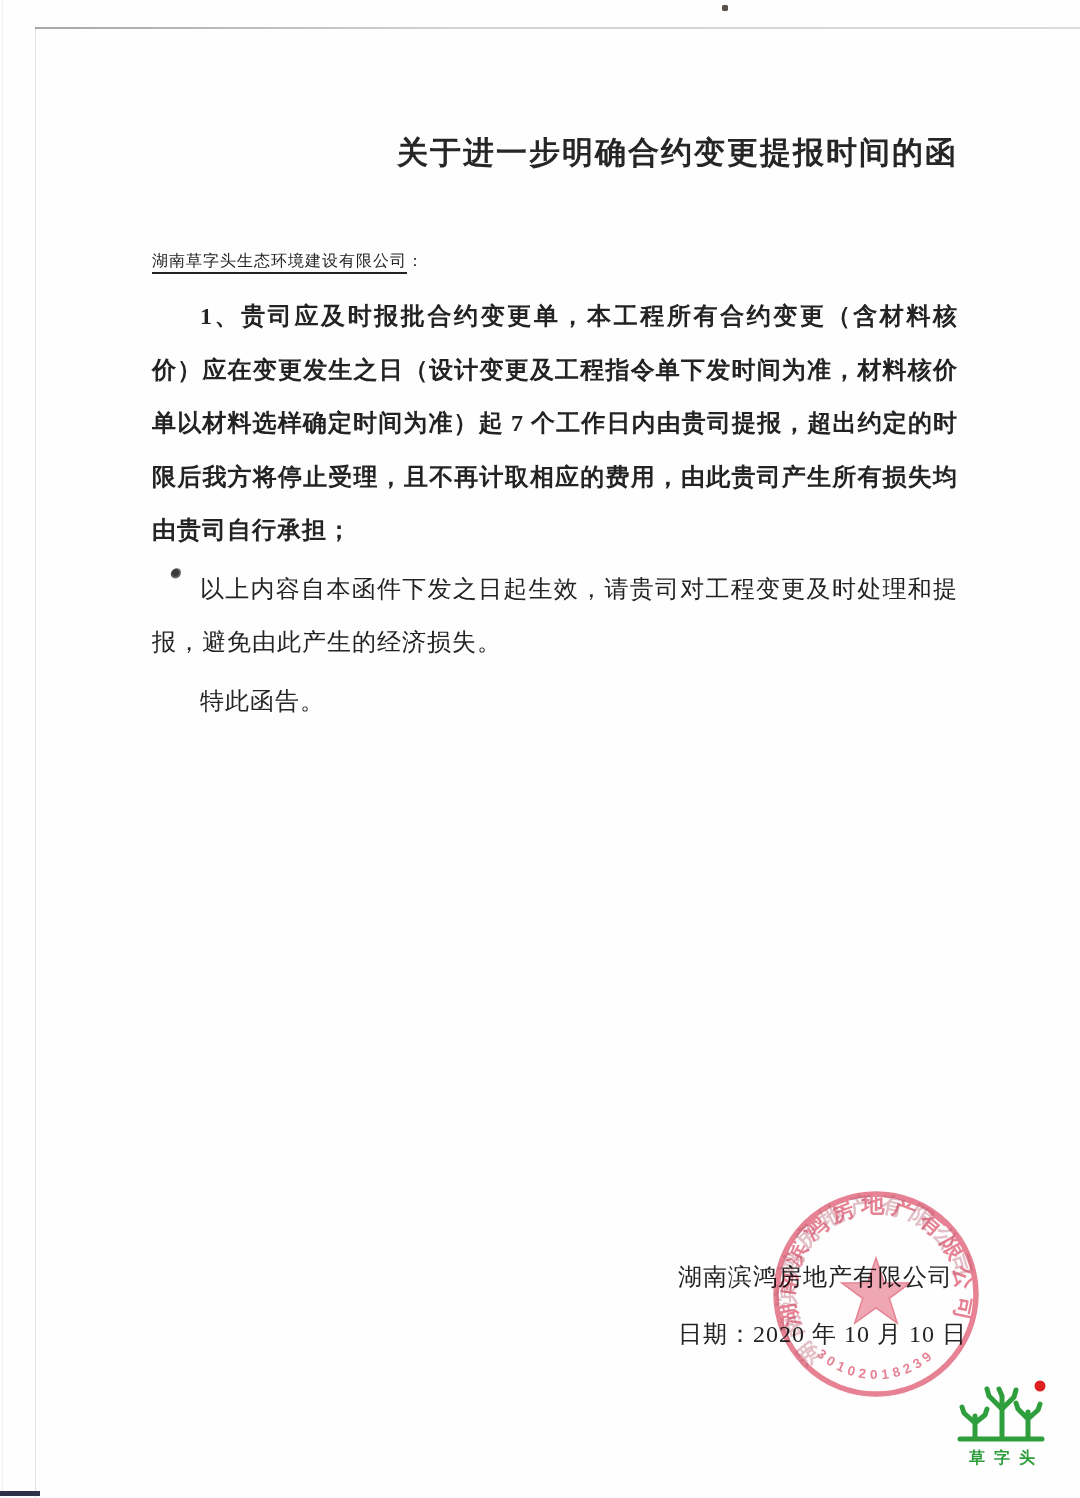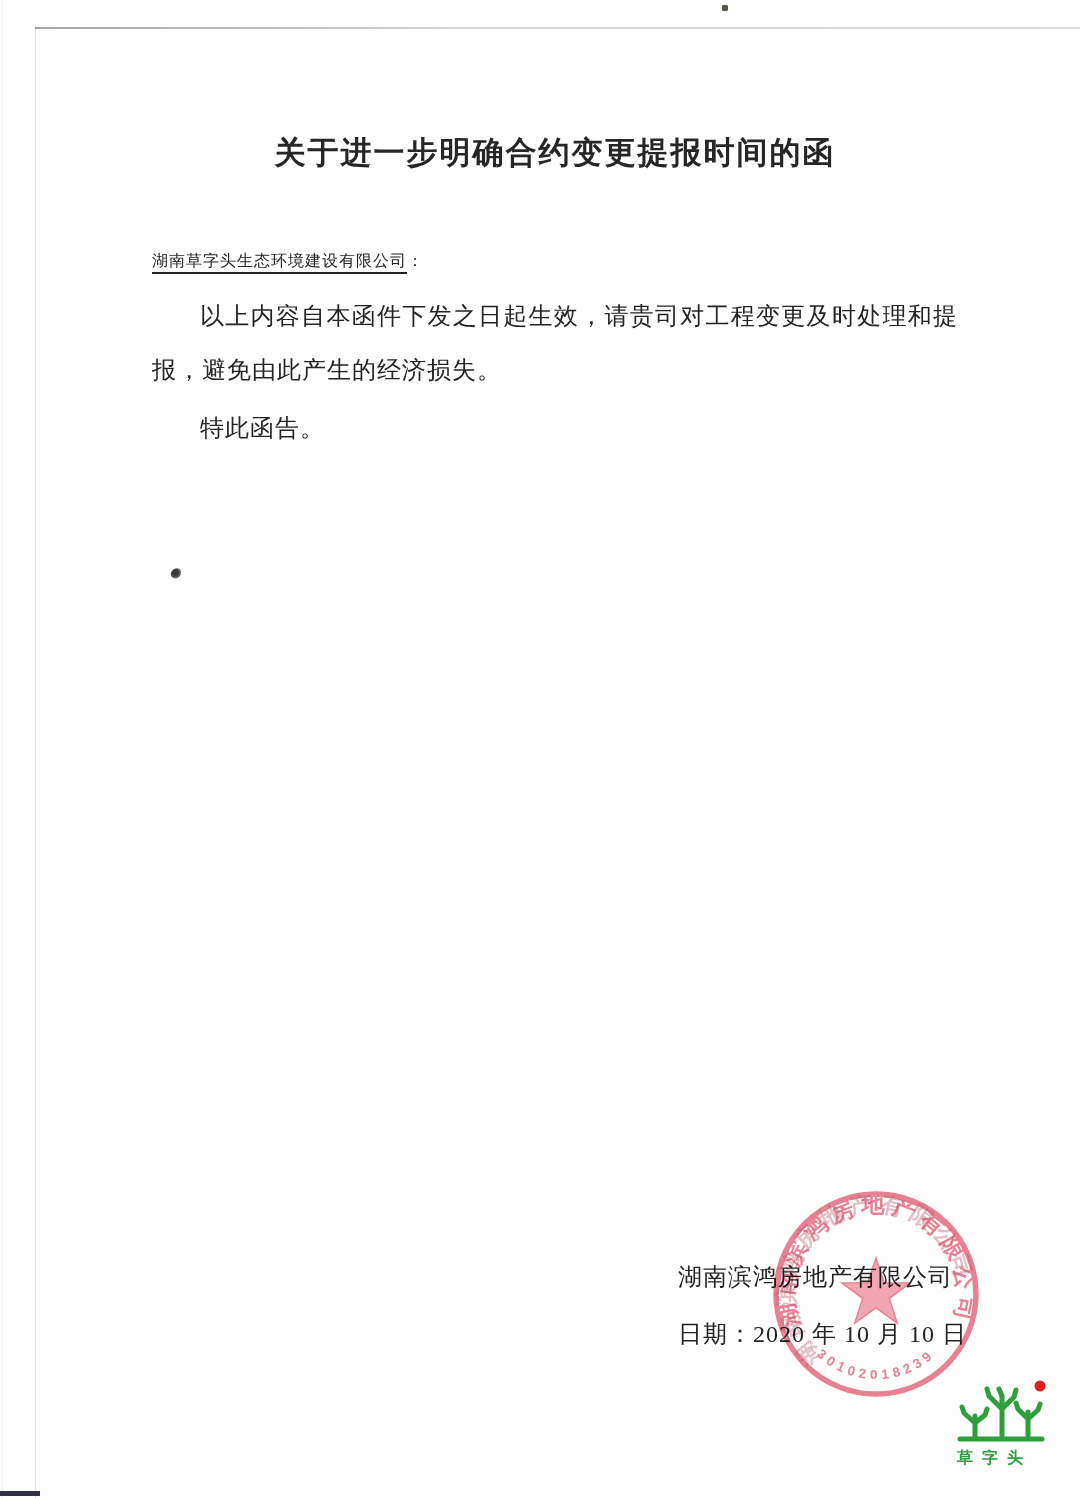--- a/index.html
+++ b/index.html
@@ -38,21 +38,21 @@
   }
   .scan-corner-mark {
     position: absolute; left: 0; top: 1491px; width: 40px; height: 5px;
     background: #30304a;
   }
 
   .content { position: absolute; left: 152px; top: 0; width: 806px; }
 
   .doc-title {
     position: absolute; left: 0; top: 132px; width: 100%;
-    margin: 0; text-align: center;
+    margin: 0; text-align: right;
     font-family: "Liberation Sans", "DejaVu Sans", sans-serif;
     font-weight: bold; font-size: 31px; letter-spacing: 2px; color: #262626;
   }
 
   .addressee {
     position: absolute; left: 0; top: 251px;
     font-size: 16px; letter-spacing: 1px;
   }
 
   .bodytext {
@@ -74,41 +74,42 @@
     mix-blend-mode: multiply; opacity: .93;
   }
   .stamp text { font-family: "Liberation Sans", "DejaVu Sans", sans-serif; }
   .seal-arc-text { font-size: 23px; font-weight: bold; letter-spacing: 6px; }
   .seal-serial { font-size: 13.5px; font-weight: bold; letter-spacing: 4.5px; }
   .seal-ghost { opacity: .38; }
 
   .logo { position: absolute; left: 952px; top: 1376px; width: 100px; height: 74px; }
   .logo-caption {
     position: absolute; left: 948px; top: 1448px; width: 108px;
-    text-align: left; color: #2f9e3d; font-weight: bold;
+    text-align: center; color: #2f9e3d; font-weight: bold;
     font-size: 16px; letter-spacing: 9px; text-indent: 9px;
     font-family: "Liberation Sans", "DejaVu Sans", sans-serif;
   }
 </style>
 </head>
 <body>
 
 <div class="scan-edge-outer"></div>
 <div class="scan-edge-top"></div>
 <div class="scan-edge-left"></div>
 <div class="ink-dot"></div>
 <div class="ink-speck"></div>
 <div class="scan-corner-mark"></div>
 
 <div class="content">
   <h1 class="doc-title">关于进一步明确合约变更提报时间的函</h1>
 
   <div class="addressee"><span class="u">湖南草字头生态环境建设有限公司</span><span>：</span></div>
 
   <div class="bodytext">
+    <p class="para bold"><span>1、贵司应及时报批合约变更单，本工程所有合约变更（含材料核价）应在变更发生之日（设计变更及工程指令单下发时间为准，材料核价单以材料选样确定时间为准）起 7 个工作日内由贵司提报，超出约定的时限后我方将停止受理，且不再计取相应的费用，由此贵司产生所有损失均由贵司自行承担；</span></p>
     <p class="para"><span>以上内容自本函件下发之日起生效，请贵司对工程变更及时处理和提报，避免由此产生的经济损失。</span></p>
     <p class="para"><span>特此函告。</span></p>
   </div>
 </div>
 
 <div class="signature">
   <div>湖南滨鸿房地产有限公司</div>
   <div>日期：2020 年 10 月 10 日</div>
 </div>
 

